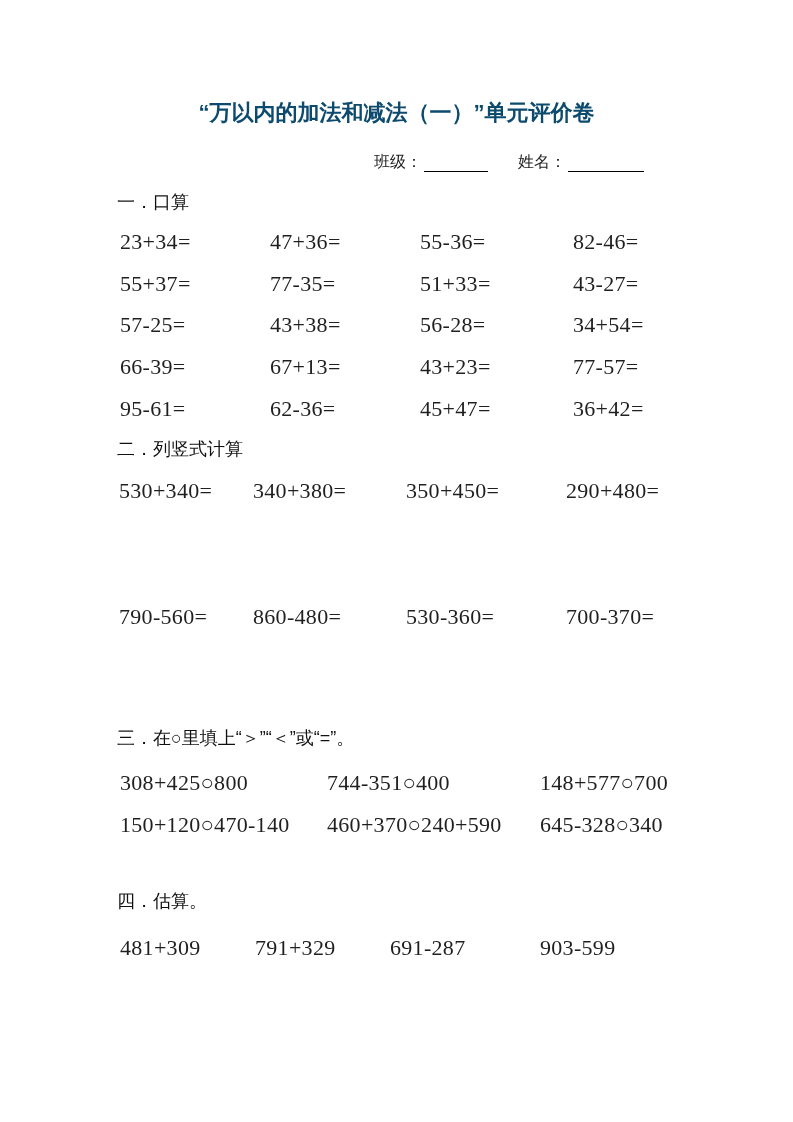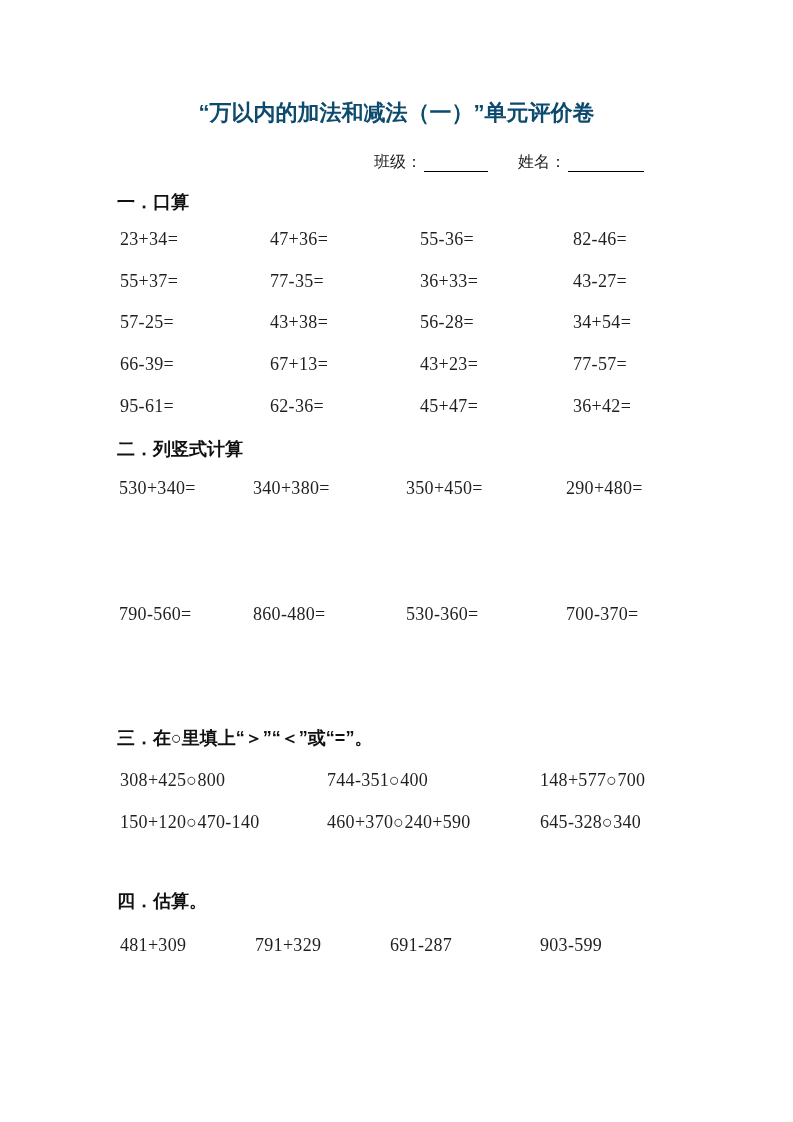--- a/index.html
+++ b/index.html
@@ -49,36 +49,36 @@
     height: 20px;
     margin: 0 6px 1px 2px;
   }
   .blank-class { width: 64px; }
   .blank-name  { width: 76px; margin-right: 0; }
   .name-gap    { margin-left: 24px; }
   .sec-heading {
     position: absolute;
     left: 117px;
     font-family: "Liberation Sans", sans-serif;
-    font-weight: 700;
+    font-weight: 400;
     font-size: 18px;
     line-height: 1.1;
     color: #111111;
     white-space: nowrap;
   }
   .prob-row {
     position: absolute;
     left: 0;
     width: 793px;
     height: 26px;
   }
   .cell {
     position: absolute;
     top: 0;
-    font-size: 18px;
+    font-size: 22px;
     line-height: 1.1;
     white-space: nowrap;
     color: #1f1f1f;
     letter-spacing: 0.3px;
     text-align: center;
   }
 </style>
 </head>
 <body>
 
@@ -97,21 +97,21 @@
 
   <div class="prob-row" style="top:230px">
     <span class="cell" style="left:120px">23+34=</span>
     <span class="cell" style="left:270px">47+36=</span>
     <span class="cell" style="left:420px">55-36=</span>
     <span class="cell" style="left:573px">82-46=</span>
   </div>
   <div class="prob-row" style="top:272px">
     <span class="cell" style="left:120px">55+37=</span>
     <span class="cell" style="left:270px">77-35=</span>
-    <span class="cell" style="left:420px">36+33=</span>
+    <span class="cell" style="left:420px">51+33=</span>
     <span class="cell" style="left:573px">43-27=</span>
   </div>
   <div class="prob-row" style="top:313px">
     <span class="cell" style="left:120px">57-25=</span>
     <span class="cell" style="left:270px">43+38=</span>
     <span class="cell" style="left:420px">56-28=</span>
     <span class="cell" style="left:573px">34+54=</span>
   </div>
   <div class="prob-row" style="top:355px">
     <span class="cell" style="left:120px">66-39=</span>

